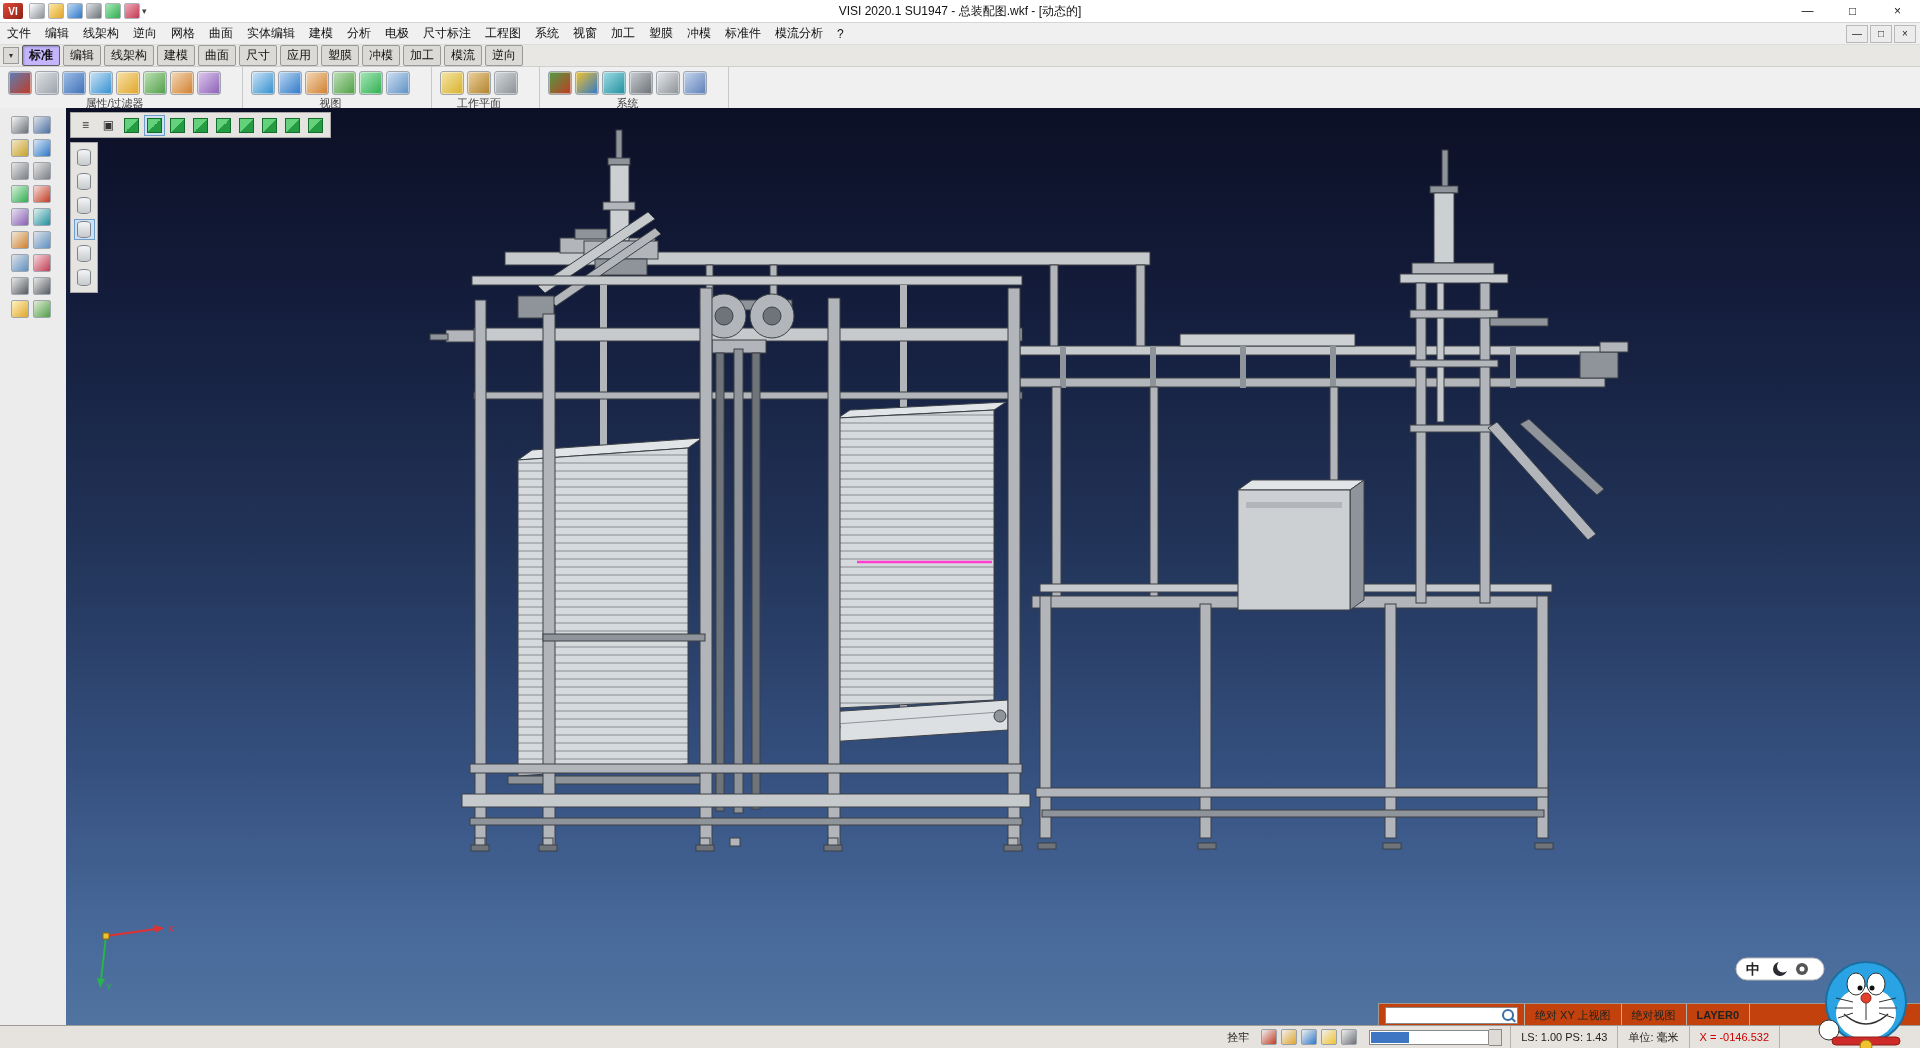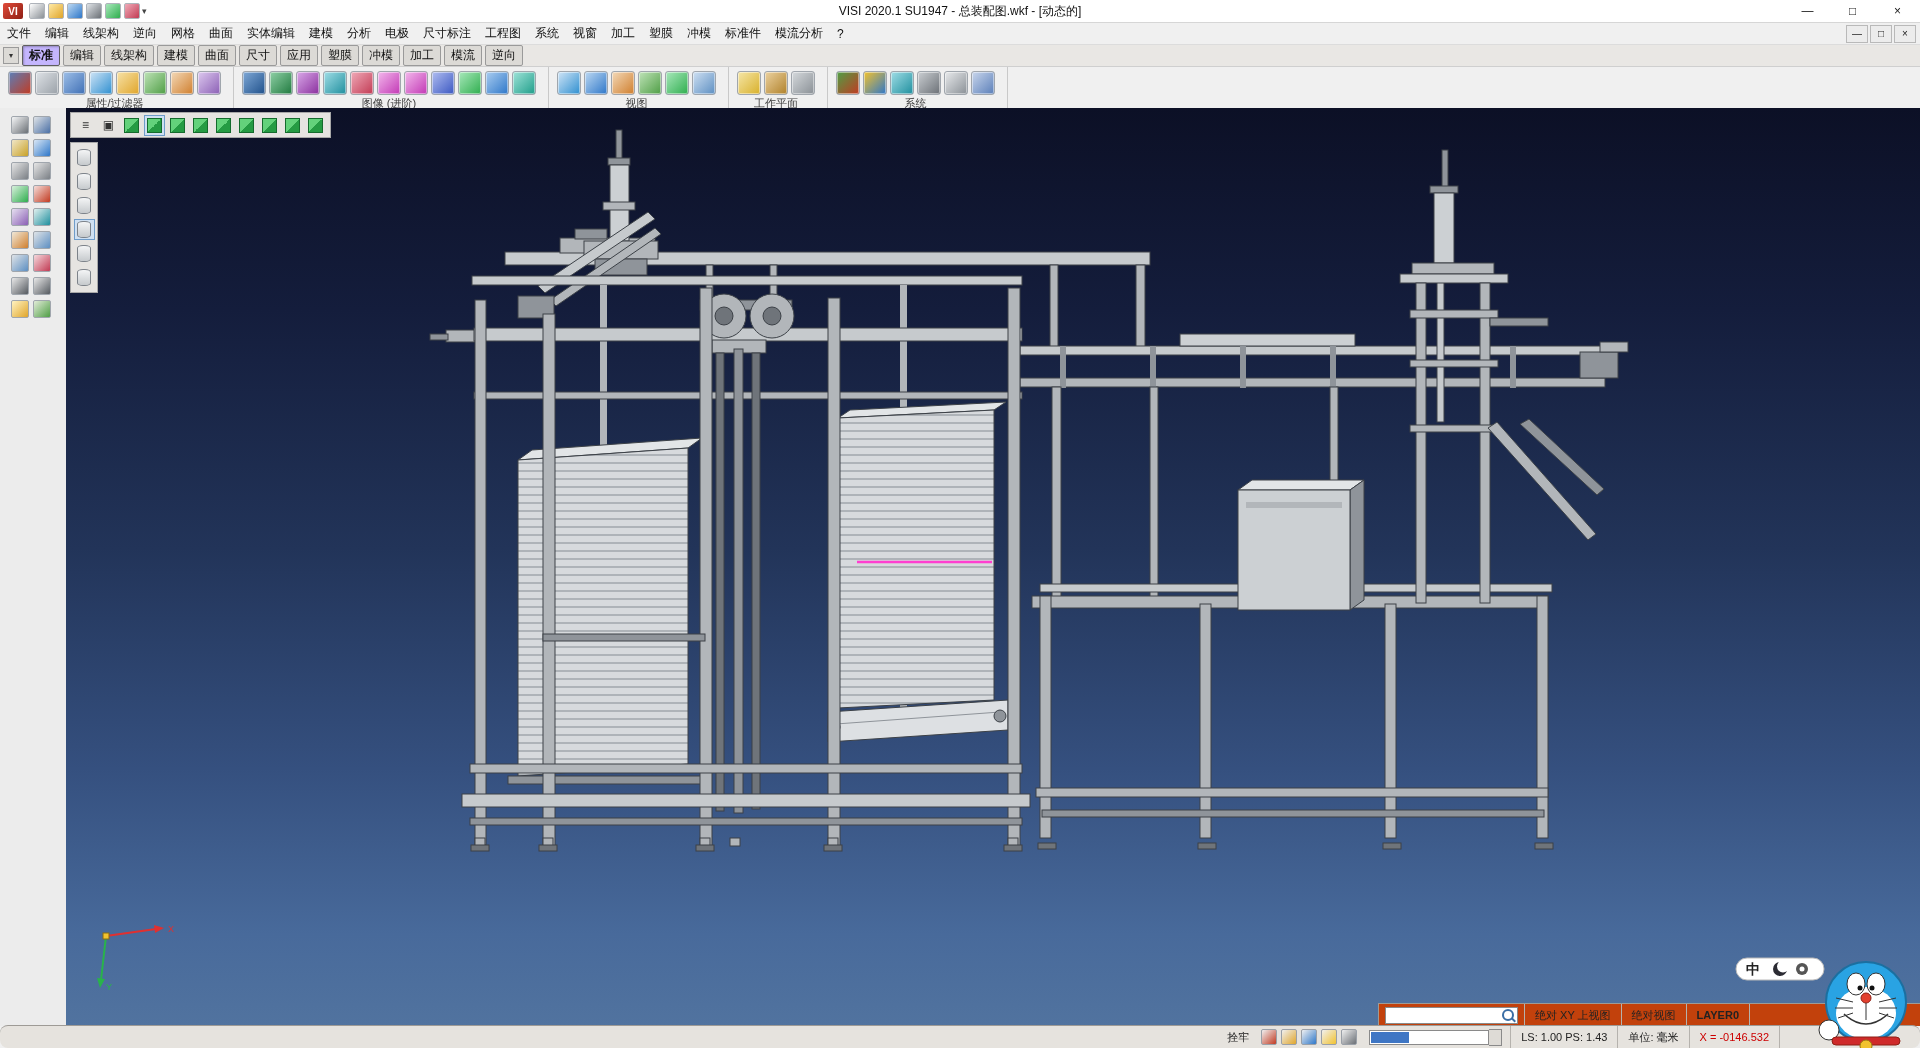--- a/index.html
+++ b/index.html
@@ -25,21 +25,21 @@
 
   
   .tabrow{height:21px;background:#e9e7e4;border-bottom:1px solid #cfcfcf;display:flex;align-items:center;gap:3px;padding-left:3px;}
   .tab-dd{width:14px;height:15px;border:1px solid #9a9a9a;background:#dcdad6;display:flex;align-items:center;justify-content:center;font-size:8px;color:#333;}
   .tabs{display:flex;gap:3px;align-items:center;}
   .tab{font-size:12px;color:#111;padding:1px 6px;border:1px solid #9a9a9a;background:#dcdad6;border-radius:2px;white-space:nowrap;}
   .tab.active{background:#c4b5fd;border-color:#5f5f5f;box-shadow:inset 1px 1px 2px rgba(0,0,0,.25);font-weight:bold;}
 
   
   .ribbon{height:44px;background:#f0f0f0;border-bottom:1px solid #b5b5b5;display:flex;}
-  .rgroup{display:flex;flex-direction:column;border-right:1px solid #c9c9c9;padding:2px 12px 0 8px;}
+  .rgroup{display:flex;flex-direction:column;border-right:1px solid #c9c9c9;padding:2px 21px 0 8px;}
   .ricons{display:flex;gap:3px;align-items:center;height:28px;}
   .chip{width:22px;height:22px;border:1px solid #a0a6ad;border-radius:3px;background:linear-gradient(135deg,var(--c2,#eceen) 0%,var(--c1,#8a8f95) 100%);box-shadow:inset 0 0 0 1px rgba(255,255,255,.45);}
   .chip.active{border-color:#c9a227;box-shadow:0 0 0 2px #ffe9a8;}
   .rlabel{font-size:11px;color:#3c3c3c;text-align:center;height:14px;line-height:13px;white-space:nowrap;}
 
   
   .dock{position:absolute;left:0;top:108px;bottom:22px;width:66px;background:#ececec;border-right:1px solid #c0c0c0;}
   .dock-grid{display:grid;grid-template-columns:18px 18px;gap:5px 4px;padding:8px 0 0 11px;}
   .dchip{width:16px;height:16px;border:1px solid #a0a6ad;border-radius:2px;background:linear-gradient(135deg,var(--c2,#eee),var(--c1,#8a8f95));}
 
@@ -65,21 +65,21 @@
   
   .viewcluster{position:absolute;right:0;bottom:22px;height:22px;background:#c2410c;border-top:1px solid #9e9b96;border-left:1px solid #9e9b96;display:flex;align-items:center;font-size:11px;color:#222;z-index:5;}
   .searchbox{width:128px;height:15px;background:#fff;border:1px solid #8a8a8a;display:flex;align-items:center;justify-content:flex-end;padding-right:3px;margin:0 6px;}
   .mag{width:8px;height:8px;border:2px solid #3a6ea5;border-radius:50%;position:relative;}
   .mag::after{content:"";position:absolute;width:5px;height:2px;background:#3a6ea5;transform:rotate(45deg);right:-4px;bottom:-2px;}
   .seg{border-left:1px solid #b5b2ad;padding:0 10px;height:100%;display:flex;align-items:center;white-space:nowrap;}
   .seg.bold{font-weight:bold;}
   .filler{width:170px;height:100%;border-left:1px solid #b5b2ad;}
 
   
-  .statusbar{position:absolute;left:0;bottom:0;width:100%;height:22px;background:#e6e3de;border-top:1px solid #9e9b96;display:flex;align-items:center;font-size:11px;color:#222;z-index:5;border-radius:8px;}
+  .statusbar{position:absolute;left:0;bottom:0;width:100%;height:22px;background:#e6e3de;border-top:1px solid #9e9b96;display:flex;align-items:center;font-size:11px;color:#222;z-index:5;}
   .sspacer{flex:1;}
   .snaplabel{padding:0 8px;white-space:nowrap;}
   .sicons{display:flex;gap:4px;align-items:center;padding:0 4px;}
   .schip{width:14px;height:14px;border:1px solid #9aa0a8;border-radius:2px;background:linear-gradient(135deg,var(--c2,#f0f0f0),var(--c1,#8a8f95));}
   .progresswrap{display:flex;align-items:center;margin:0 8px;}
   .progress{width:118px;height:13px;background:#fff;border:1px solid #8a8a8a;position:relative;}
   .progress .fill{position:absolute;left:1px;top:1px;bottom:1px;width:38px;background:#3f76c4;}
   .pbtn{width:12px;height:15px;border:1px solid #8a8a8a;border-left:none;background:#dedbd6;}
   .coordx{color:#cc0000;}
 
@@ -171,36 +171,20 @@
           <span class="chip" style="--c1: #2e8fd0; --c2: #cfe4f6;"></span>
           <span class="chip" style="--c1: #e0a52a; --c2: #f7e2a8;"></span>
           <span class="chip" style="--c1: #4f9e45; --c2: #bfe3b8;"></span>
           <span class="chip" style="--c1: #d07f2e; --c2: #f3d9b8;"></span>
           <span class="chip" style="--c1: #8b5fb5; --c2: #ddc9ef;"></span>
         </div>
       <div class="rlabel">属性/过滤器</div>
     </div>
     <div class="rgroup">
       <div class="ricons">
-          <span class="chip" style="--c1: #20518b; --c2: #7fa8d6;"></span>
-          <span class="chip" style="--c1: #207a3f; --c2: #8fd0a6;"></span>
-          <span class="chip" style="--c1: #8a2f9e; --c2: #d9a8e8;"></span>
-          <span class="chip" style="--c1: #1f8f9e; --c2: #a0dde6;"></span>
-          <span class="chip" style="--c1: #c23b54; --c2: #f0aab8;"></span>
-          <span class="chip" style="--c1: #c238b5; --c2: #f3b8ec;"></span>
-          <span class="chip" style="--c1: #c238b5; --c2: #f3b8ec;"></span>
-          <span class="chip" style="--c1: #3b58c2; --c2: #b0bdf0;"></span>
-          <span class="chip" style="--c1: #2fae4e; --c2: #a8e8bb;"></span>
-          <span class="chip" style="--c1: #2e77c9; --c2: #aacdf0;"></span>
-          <span class="chip" style="--c1: #1f9e8a; --c2: #9fe3d8;"></span>
-        </div>
-      <div class="rlabel">图像 (进阶)</div>
-    </div>
-    <div class="rgroup">
-      <div class="ricons">
           <span class="chip" style="--c1: #2e8fd0; --c2: #cfe4f6;"></span>
           <span class="chip" style="--c1: #2e77c9; --c2: #bcd8f2;"></span>
           <span class="chip" style="--c1: #d07f2e; --c2: #f3d9b8;"></span>
           <span class="chip" style="--c1: #4f9e45; --c2: #bfe3b8;"></span>
           <span class="chip" style="--c1: #2fae4e; --c2: #a8e8bb;"></span>
           <span class="chip" style="--c1: #5d8fc2; --c2: #cfe0f2;"></span>
         </div>
       <div class="rlabel">视图</div>
     </div>
     <div class="rgroup">

